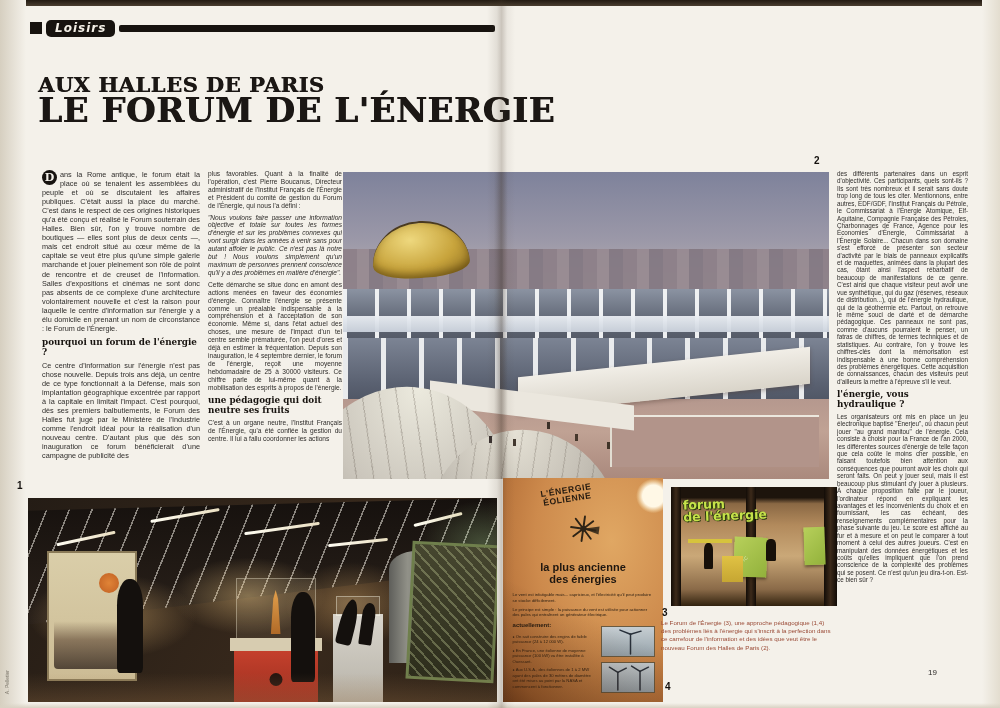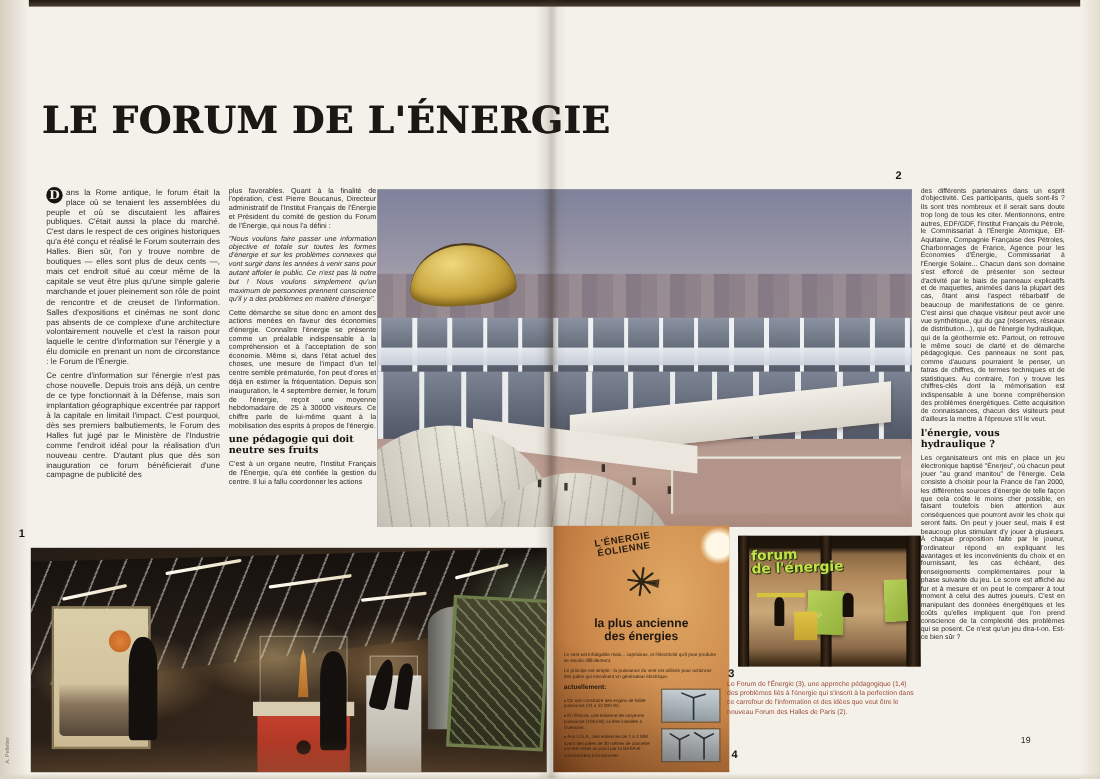--- a/index.html
+++ b/index.html
@@ -160,25 +160,32 @@
 </style>
 </head>
 <body>
 
 <div class="spread">
 
   <div class="abs scan-top"></div>
   <div class="abs edge-left"></div>
   <div class="abs edge-right"></div>
 
-
+  <div class="abs loisirs">
+    <span class="lo-block"></span>
+    <span class="lo-pill">Loisirs</span>
+    <span class="lo-rule"></span>
+  </div>
+
+  <div class="abs kicker">AUX HALLES DE PARIS</div>
   <div class="abs title">LE FORUM DE L'ÉNERGIE</div>
 
   <div class="col" id="col1">
     <p><span class="dcap">D</span><span>ans la Rome antique, le forum était la place où se tenaient les assemblées du peuple et où se discutaient les affaires publiques. C'était aussi la place du marché. C'est dans le respect de ces origines historiques qu'a été conçu et réalisé le Forum souterrain des Halles. Bien sûr, l'on y trouve nombre de boutiques — elles sont plus de deux cents —, mais cet endroit situé au cœur même de la capitale se veut être plus qu'une simple galerie marchande et jouer pleinement son rôle de point de rencontre et de creuset de l'information. Salles d'expositions et cinémas ne sont donc pas absents de ce complexe d'une architecture volontairement nouvelle et c'est la raison pour laquelle le centre d'information sur l'énergie y a élu domicile en prenant un nom de circonstance : le Forum de l'Énergie.</span></p>
+    <div class="sub">pourquoi un forum de l'énergie ?</div>
     <p>Ce centre d'information sur l'énergie n'est pas chose nouvelle. Depuis trois ans déjà, un centre de ce type fonctionnait à la Défense, mais son implantation géographique excentrée par rapport à la capitale en limitait l'impact. C'est pourquoi, dès ses premiers balbutiements, le Forum des Halles fut jugé par le Ministère de l'Industrie comme l'endroit idéal pour la réalisation d'un nouveau centre. D'autant plus que dès son inauguration ce forum bénéficierait d'une campagne de publicité des</p>
   </div>
 
   <div class="col" id="col2">
     <p>plus favorables. Quant à la finalité de l'opération, c'est Pierre Boucanus, Directeur administratif de l'Institut Français de l'Énergie et Président du comité de gestion du Forum de l'Énergie, qui nous l'a défini :</p>
     <p class="quote">"Nous voulons faire passer une information objective et totale sur toutes les formes d'énergie et sur les problèmes connexes qui vont surgir dans les années à venir sans pour autant affoler le public. Ce n'est pas là notre but ! Nous voulons simplement qu'un maximum de personnes prennent conscience qu'il y a des problèmes en matière d'énergie".</p>
     <p>Cette démarche se situe donc en amont des actions menées en faveur des économies d'énergie. Connaître l'énergie se présente comme un préalable indispensable à la compréhension et à l'acceptation de son économie. Même si, dans l'état actuel des choses, une mesure de l'impact d'un tel centre semble prématurée, l'on peut d'ores et déjà en estimer la fréquentation. Depuis son inauguration, le 4 septembre dernier, le forum de l'énergie, reçoit une moyenne hebdomadaire de 25 à 30000 visiteurs. Ce chiffre parle de lui-même quant à la mobilisation des esprits à propos de l'énergie.</p>
     <div class="sub">une pédagogie qui doit neutre ses fruits</div>
     <p>C'est à un organe neutre, l'Institut Français de l'Énergie, qu'a été confiée la gestion du centre. Il lui a fallu coordonner les actions</p>
   </div>

